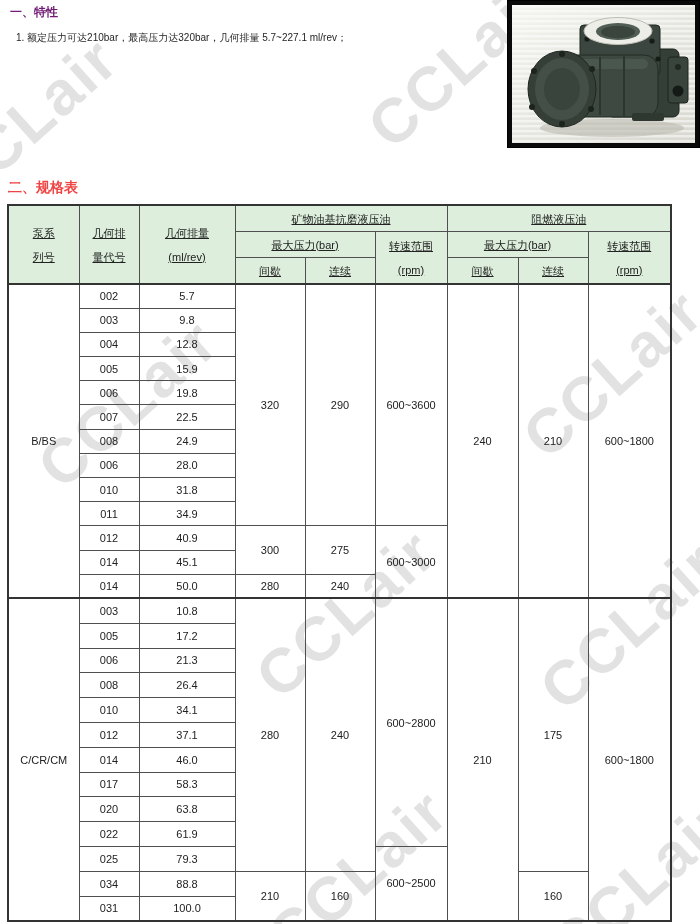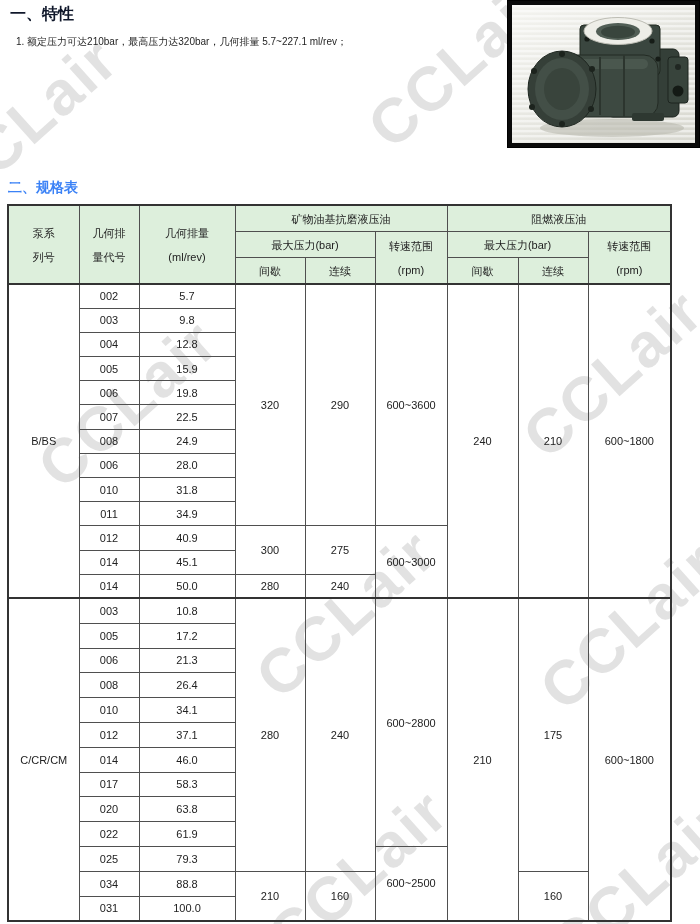--- a/index.html
+++ b/index.html
@@ -8,41 +8,41 @@
     font-family:"Liberation Sans","DejaVu Sans",sans-serif;color:#1c1c1c;
   }
   
   .wm{
     position:absolute;z-index:0;font-size:62px;font-weight:bold;letter-spacing:2px;
     color:rgba(178,178,178,0.38);transform:rotate(-42deg);white-space:nowrap;
     pointer-events:none;user-select:none;
   }
   
   .features{position:absolute;left:10px;top:4px;width:494px;z-index:1;}
-  .sec-title{font-size:16px;font-weight:bold;color:#0f172a;}
+  .sec-title{font-size:12px;font-weight:bold;color:#701a75;}
   .feat-item{font-size:10px;color:#1f1f1f;margin:9.5px 0 0 6px;white-space:nowrap;}
   
   .photo{
     position:absolute;left:507px;top:0;width:193px;height:148px;z-index:2;
     background:#0a0a0a;border:1px solid #000;box-sizing:border-box;padding:4px;
   }
   .photo svg{display:block;width:100%;height:100%;}
   
-  .spec-title{position:absolute;left:8px;top:179px;font-size:14px;font-weight:bold;color:#3b82f6;z-index:1;}
+  .spec-title{position:absolute;left:8px;top:179px;font-size:14px;font-weight:bold;color:#ef4444;z-index:1;}
   table.spec{
     position:absolute;left:7px;top:204px;width:663px;z-index:1;
     border-collapse:collapse;table-layout:fixed;font-size:11px;color:#222;
     border:2px solid var(--border-strong);
   }
   table.spec th,table.spec td{
     border:1px solid var(--border);text-align:center;vertical-align:middle;
     padding:0;font-weight:normal;overflow:hidden;
   }
   table.spec thead th{
-    background:var(--header-bg);height:25px;line-height:24px;white-space:pre-line;
+    background:var(--header-bg);height:25px;line-height:24px;white-space:pre-line;text-decoration:underline;
   }
   table.spec tbody td{white-space:nowrap;background:transparent;}
   tr.sec-0{height:24.2px;}
   tr.sec-1{height:24.8px;}
   tr.sec-start td{border-top:2px solid var(--border-strong);}
 </style>
 </head>
 <body>
 
 <div class="page">

